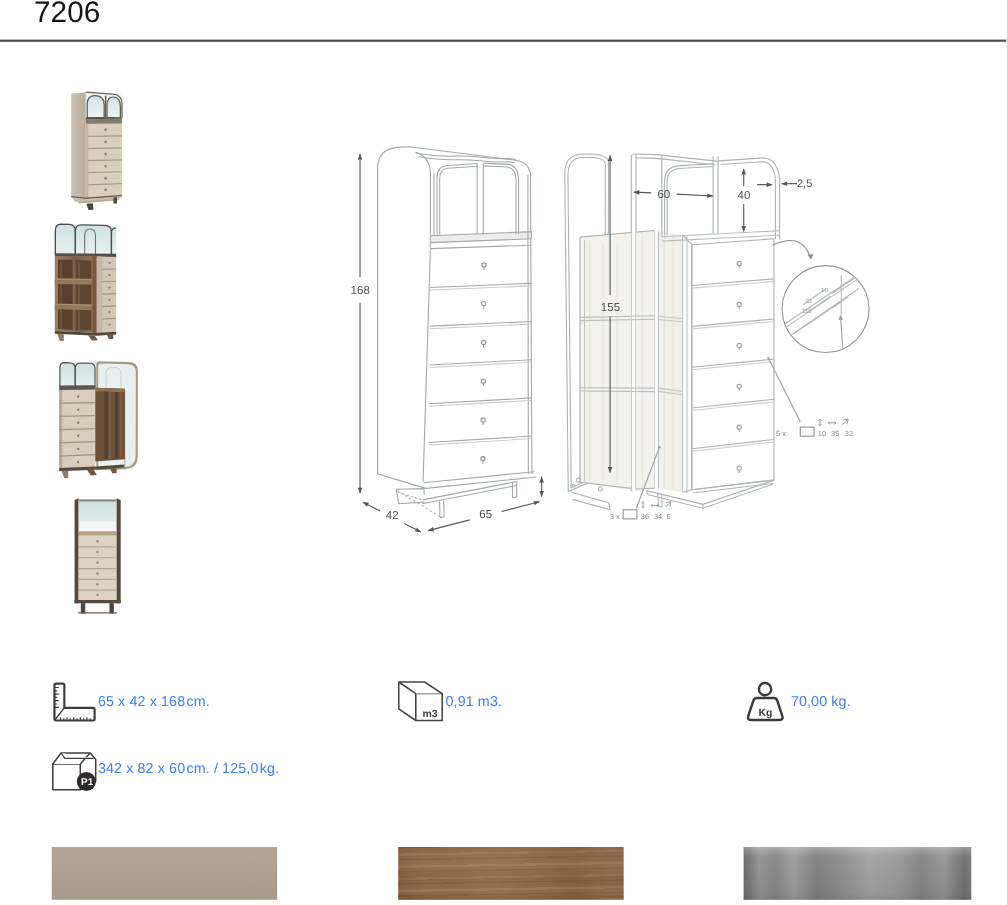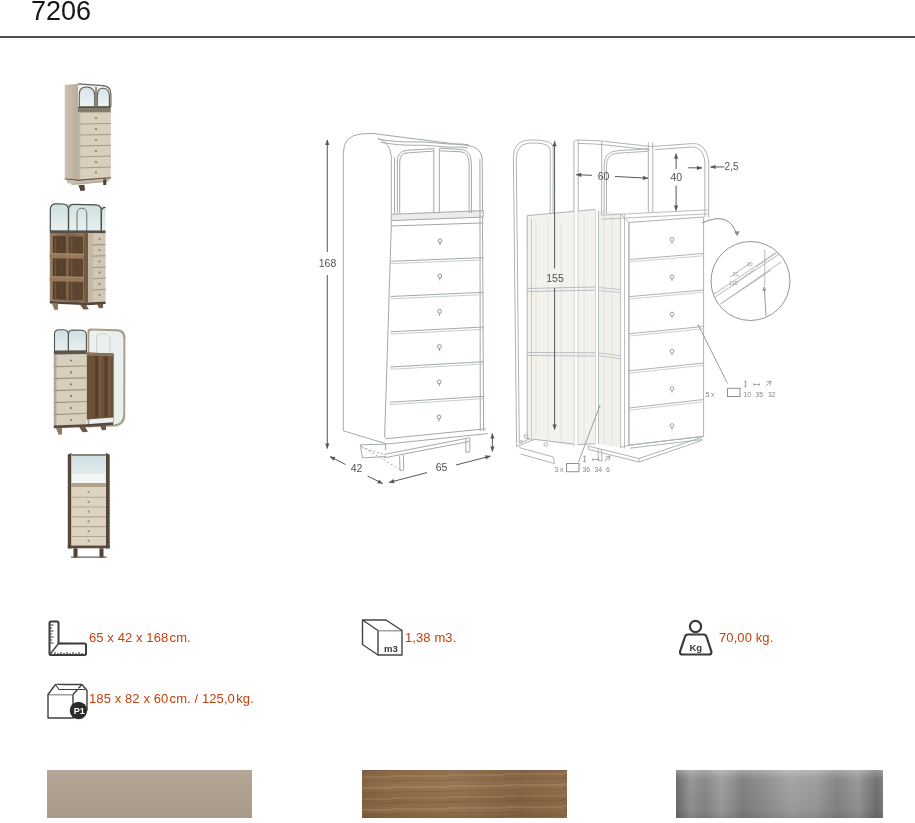--- a/index.html
+++ b/index.html
@@ -1,18 +1,18 @@
 <!DOCTYPE html>
 <html><head>
 <meta charset="utf-8">
 <style>
 html,body{margin:0;padding:0;}
 body{width:915px;height:823px;background:#fff;font-family:"Liberation Sans",sans-serif;position:relative;overflow:hidden;}
 .abs{position:absolute;}
-.dimtxt{color:#c2410c;font-size:13px;letter-spacing:0.1px;}
+.dimtxt{color:#3b82f6;font-size:13px;letter-spacing:0.1px;}
 </style>
 </head>
 <body>
 <div class="abs" style="left:31px;top:-4px;font-size:27px;color:#161616;">7206</div>
 <div class="abs" style="left:0;top:36px;width:915px;height:1.7px;background:#4e4e4e;"></div>
 
 <svg class="abs" style="left:0;top:0;" width="915" height="823" viewBox="0 0 915 823">
 <defs>
  <linearGradient id="mir" x1="0" y1="0" x2="0" y2="1">
   <stop offset="0" stop-color="#d5e3e5"></stop>
@@ -404,42 +404,42 @@
 <div class="abs dimtxt" style="left:89px;top:630px;">65 x 42 x 168 cm.</div>
 
 <svg class="abs" style="left:360px;top:616px;" width="44" height="42" viewBox="0 0 44 42">
  <g stroke="#444" fill="#fff" stroke-width="1.4" stroke-linejoin="round">
   <path d="M18 14.5 L42 14.5 L42 39 L18 39 Z"></path>
   <path d="M18 14.5 L2.5 4 L26 4 L42 14.5"></path>
   <path d="M2.5 4 L2.5 28.5 L18 39"></path>
  </g>
  <text x="24" y="36" font-family="Liberation Sans" font-size="9.5" font-weight="bold" fill="#3a3a3a">m3</text>
 </svg>
-<div class="abs dimtxt" style="left:405px;top:630px;">1,38 m3.</div>
+<div class="abs dimtxt" style="left:405px;top:630px;">0,91 m3.</div>
 
 <svg class="abs" style="left:677px;top:616px;" width="40" height="42" viewBox="0 0 40 42">
  <g stroke="#3a3a3a" fill="#fff" stroke-width="2.2">
   <circle cx="18.5" cy="10.5" r="5.6"></circle>
   <path d="M11 18.5 L26.5 18.5 Q29 18.5 29.6 21 L34.3 35.3 Q35 38.5 31.8 38.5 L5.6 38.5 Q2.4 38.5 3.1 35.3 L7.9 21 Q8.5 18.5 11 18.5 Z" fill="#fff"></path>
  </g>
  <text x="12.5" y="34.5" font-family="Liberation Sans" font-size="9.5" font-weight="bold" fill="#3a3a3a">Kg</text>
 </svg>
 <div class="abs dimtxt" style="left:719px;top:630px;">70,00 kg.</div>
 
 <svg class="abs" style="left:45px;top:681px;" width="46" height="42" viewBox="0 0 46 42">
  <g stroke="#3f3f3f" fill="#fff" stroke-width="1.4" stroke-linejoin="round">
   <path d="M3 13.5 L28 13.5 L28 37 L3 37 Z"></path>
   <path d="M3 13.5 L10.5 3.5 L37 3.5 L28 13.5"></path>
   <path d="M37 3.5 L42 9.5 L42 29 L28 37"></path>
   <path d="M10.5 3.5 L14 8.5 L40 8.5" stroke-width="1.1"></path>
  </g>
  <circle cx="33.5" cy="29.5" r="8.7" fill="#2e2a28"></circle>
  <text x="28.7" y="33" font-family="Liberation Sans" font-size="9" font-weight="bold" fill="#fff">P1</text>
 </svg>
-<div class="abs dimtxt" style="left:89px;top:691px;">185 x 82 x 60 cm. / 125,0 kg.</div>
+<div class="abs dimtxt" style="left:89px;top:691px;">342 x 82 x 60 cm. / 125,0 kg.</div>
 
 <div class="abs" style="left:47px;top:770px;width:205px;height:48px;background:linear-gradient(180deg,#b3a696,#a89b8b);"></div>
 <div class="abs" style="left:362px;top:770px;width:205px;height:48px;background:
  repeating-linear-gradient(179deg, rgba(70,42,20,0.13) 0 1.2px, rgba(0,0,0,0) 1.2px 6px, rgba(255,225,190,0.10) 6px 8px, rgba(0,0,0,0) 8px 11px),
  linear-gradient(90deg, rgba(60,35,15,0.12), rgba(0,0,0,0) 12%, rgba(255,230,200,0.06) 45%, rgba(60,35,15,0.10) 78%, rgba(0,0,0,0) 95%),
  linear-gradient(180deg,#8a6847,#92704d 35%,#876544 60%,#8e6c4a 85%,#7f5d3c);"></div>
 <div class="abs" style="left:676px;top:770px;width:207px;height:48px;background:
  linear-gradient(180deg, rgba(255,255,255,0.25), rgba(255,255,255,0) 18%, rgba(0,0,0,0.08) 85%, rgba(0,0,0,0.15)),
  linear-gradient(90deg,#6e6e6e 0%,#989898 7%,#8a8a8a 14%,#a2a2a2 22%,#848484 32%,#909090 42%,#a6a6a6 55%,#9e9e9e 68%,#888888 78%,#9a9a9a 88%,#737373 97%,#828282 100%);"></div>
 

